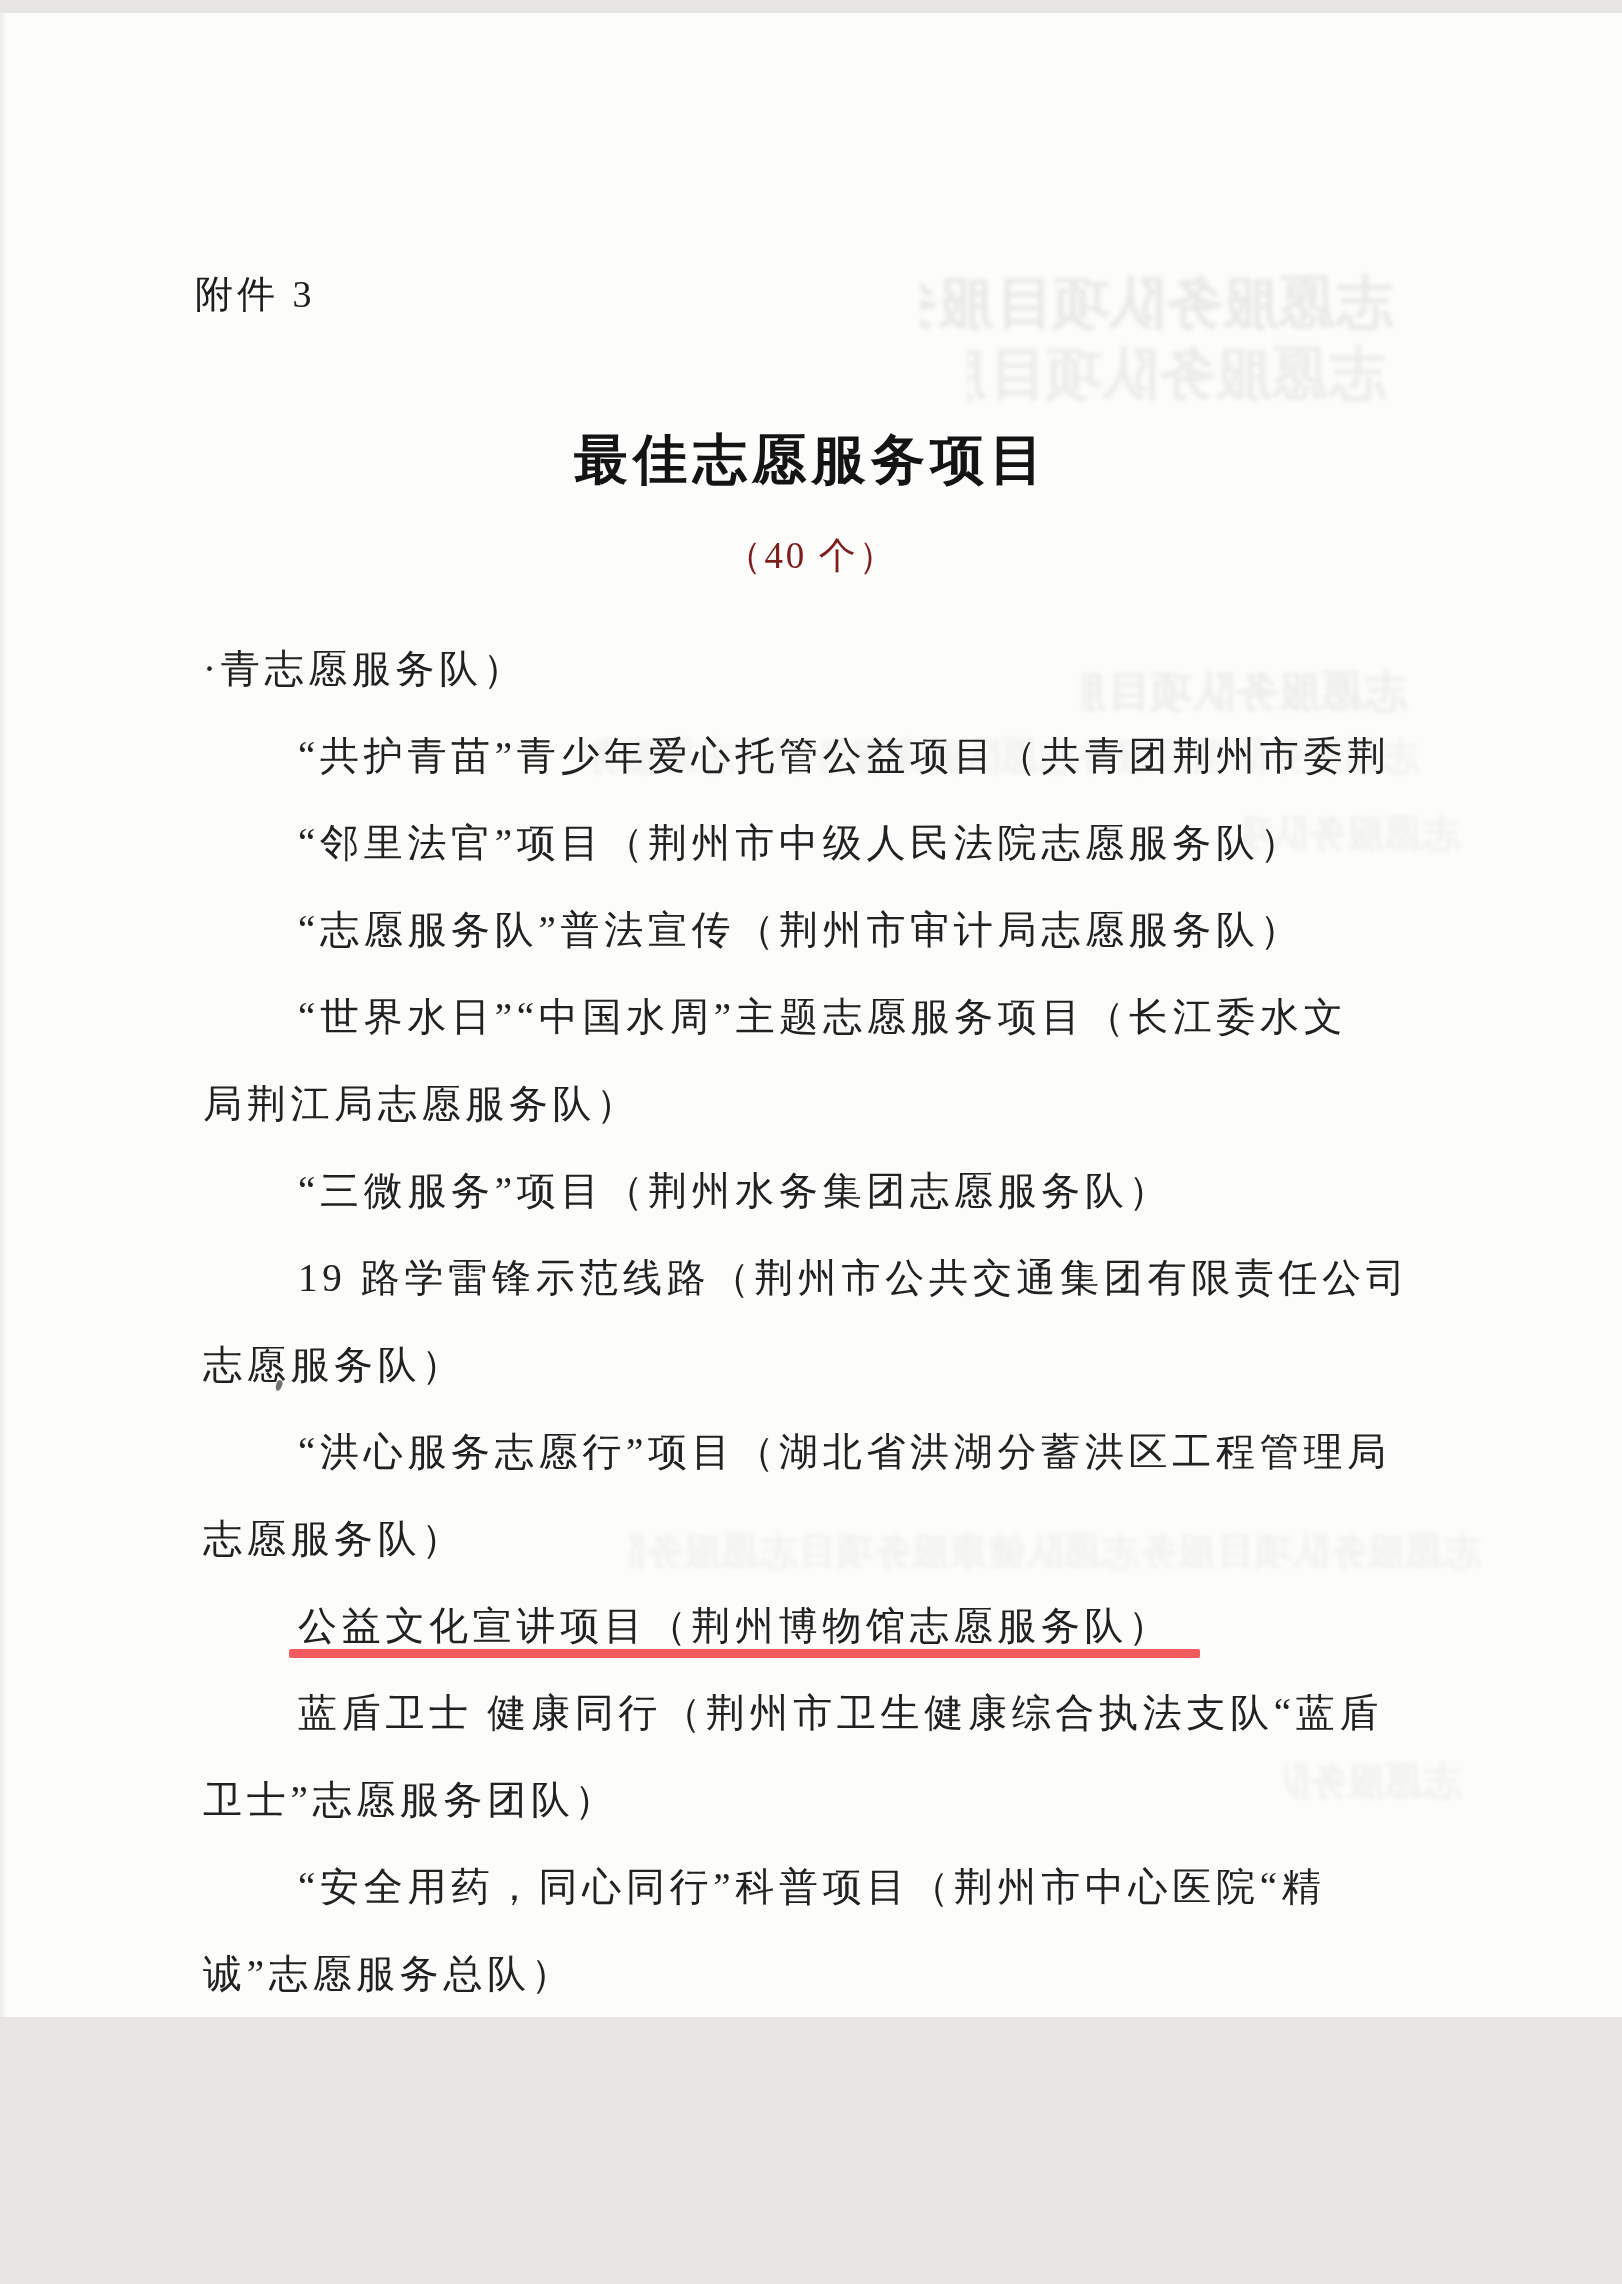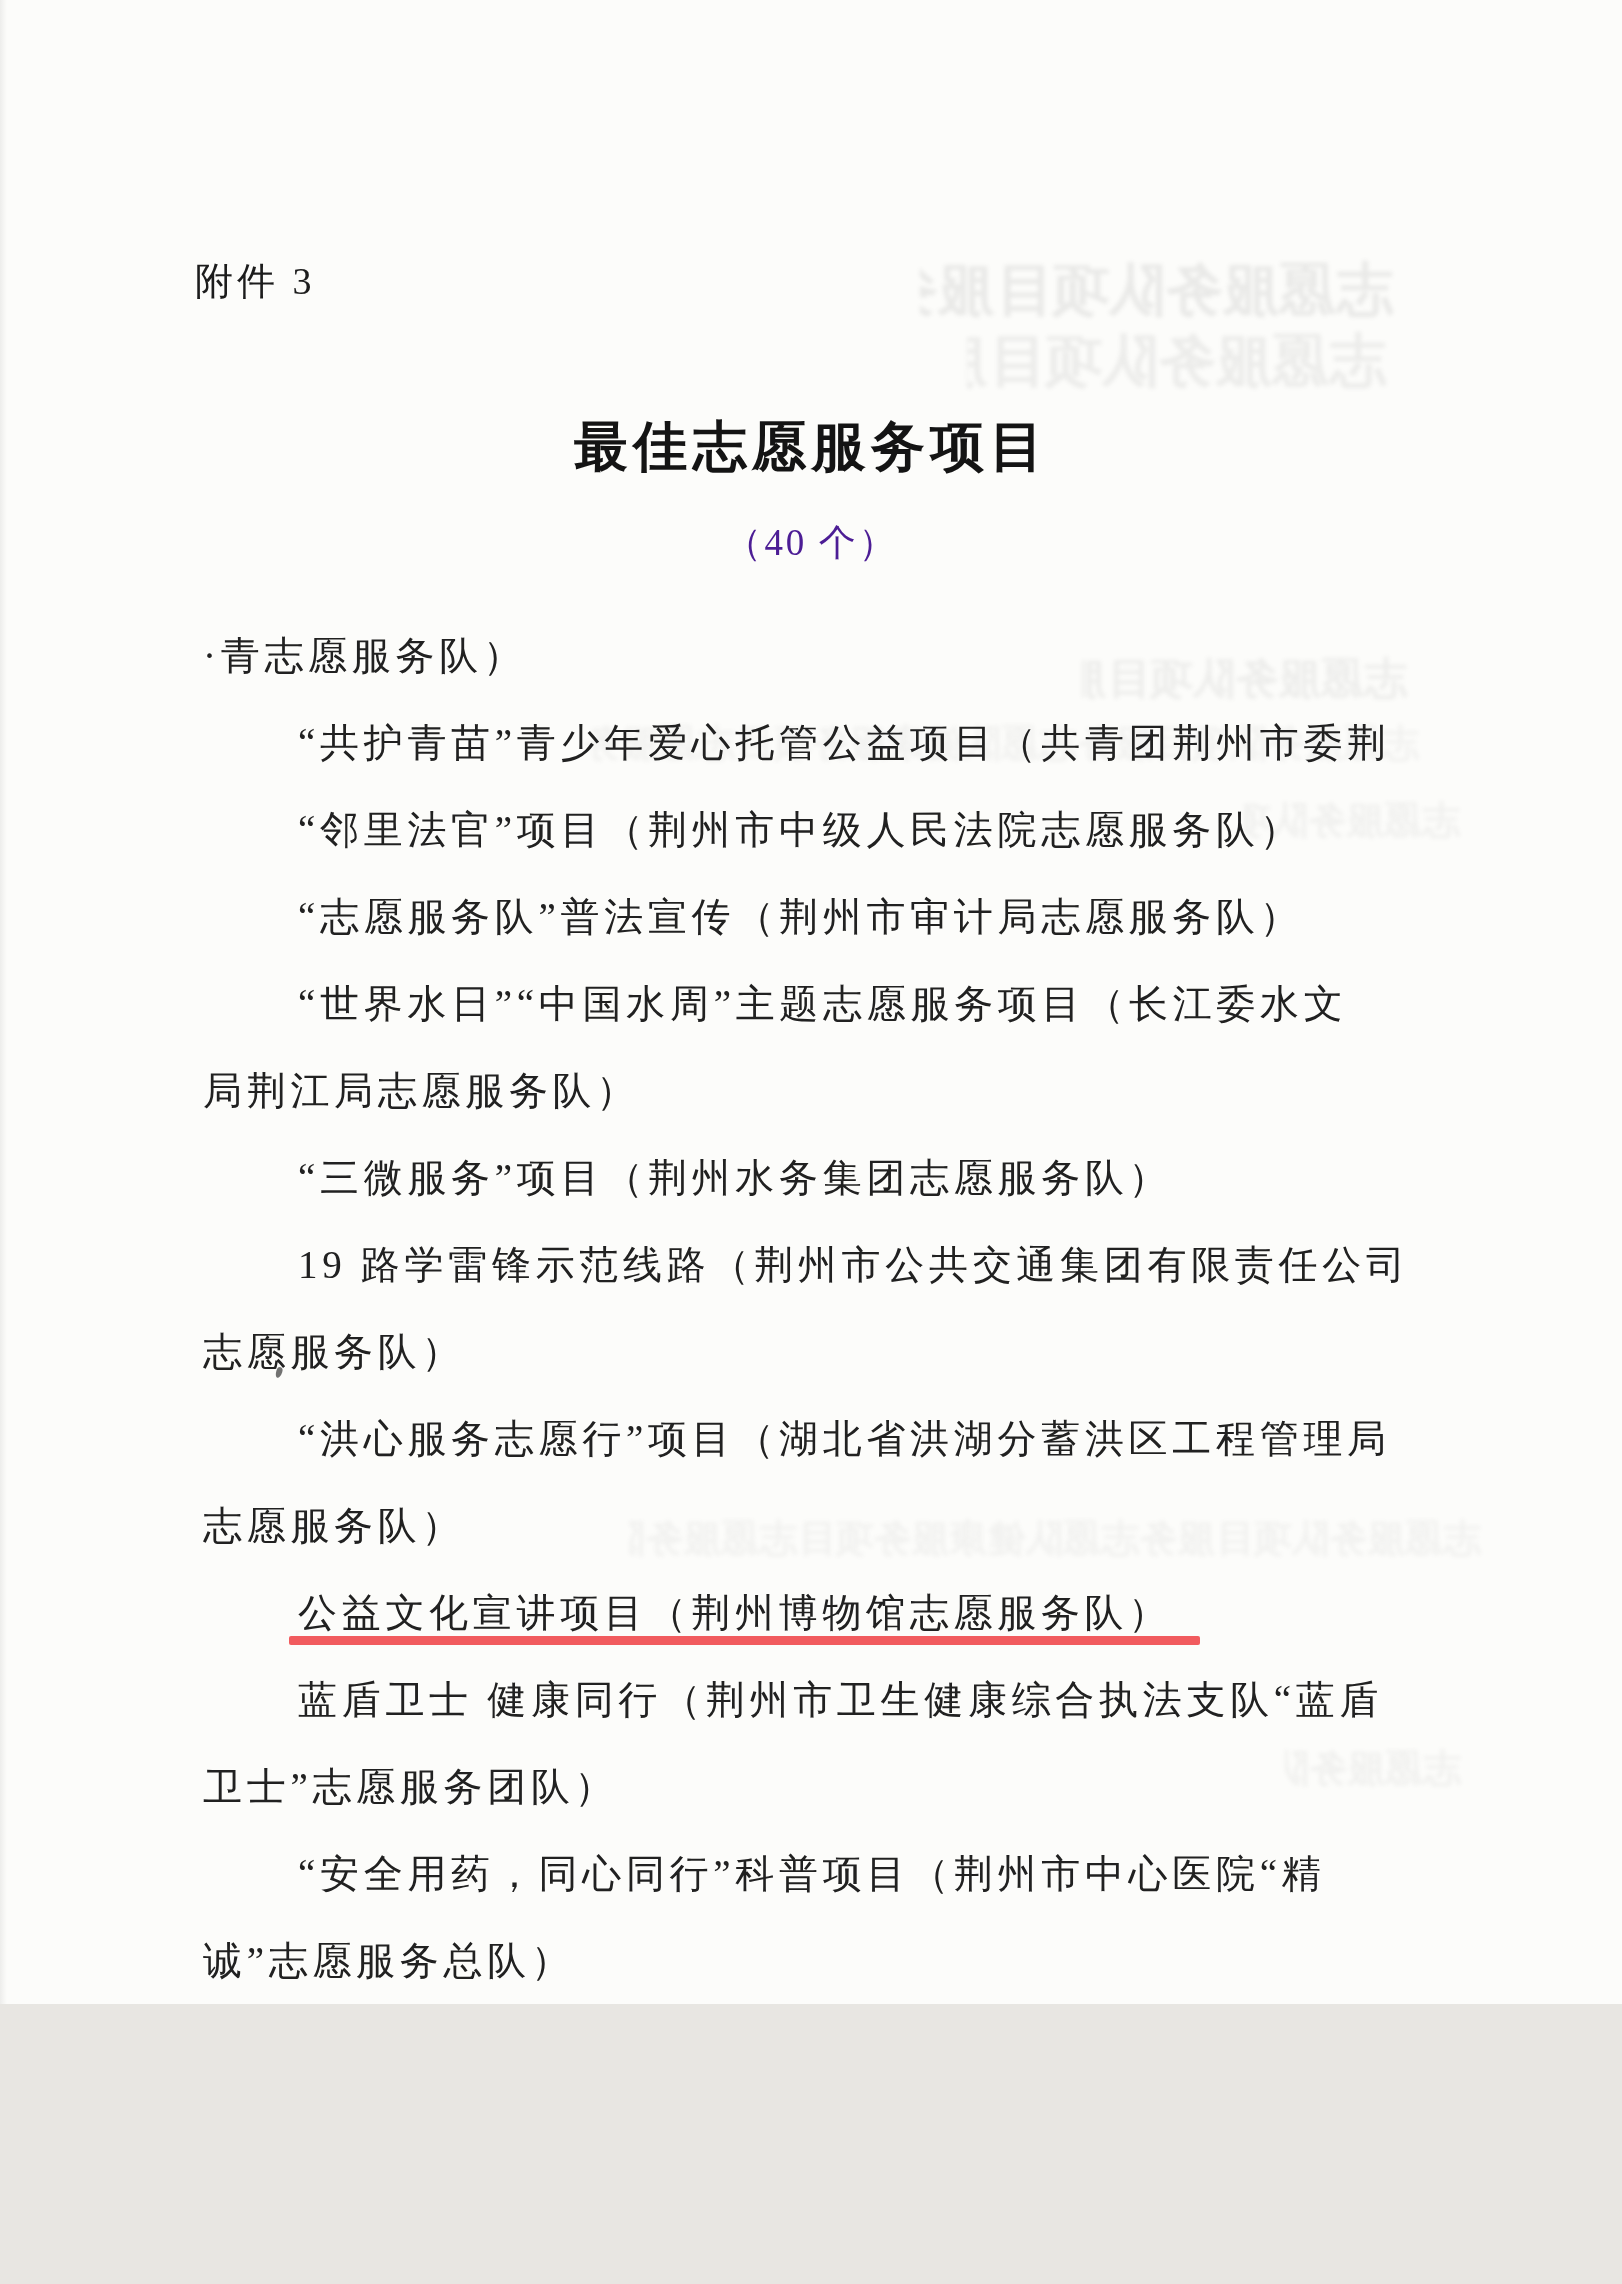--- a/index.html
+++ b/index.html
@@ -4,21 +4,21 @@
 <style>
   html, body {
     margin: 0;
     padding: 0;
     background: #e8e6e2;
   }
   .page {
     position: relative;
     width: 1623px;
     height: 2004px;
-    margin: 0 auto;
+    margin: 13px auto;
     background: #fcfcfa;
     overflow: hidden;
     font-family: "Liberation Serif", "DejaVu Serif", serif;
     color: #1f1f1f;
   }
   
   .edge-shade {
     position: absolute;
     left: 0; top: 0; bottom: 0;
     width: 6.8px;
@@ -50,21 +50,21 @@
   }
 
   .doc-subtitle {
     position: absolute;
     left: 0;
     right: 0;
     top: 518px;
     text-align: center;
     font-size: 37px;
     letter-spacing: 2.7px;
-    color: #4c1d95;
+    color: #7f1d1d;
     white-space: nowrap;
   }
 
   .lines-container {
     position: absolute;
     left: 203px;
     top: 612px;
     width: 1224px;
   }
   .line {

